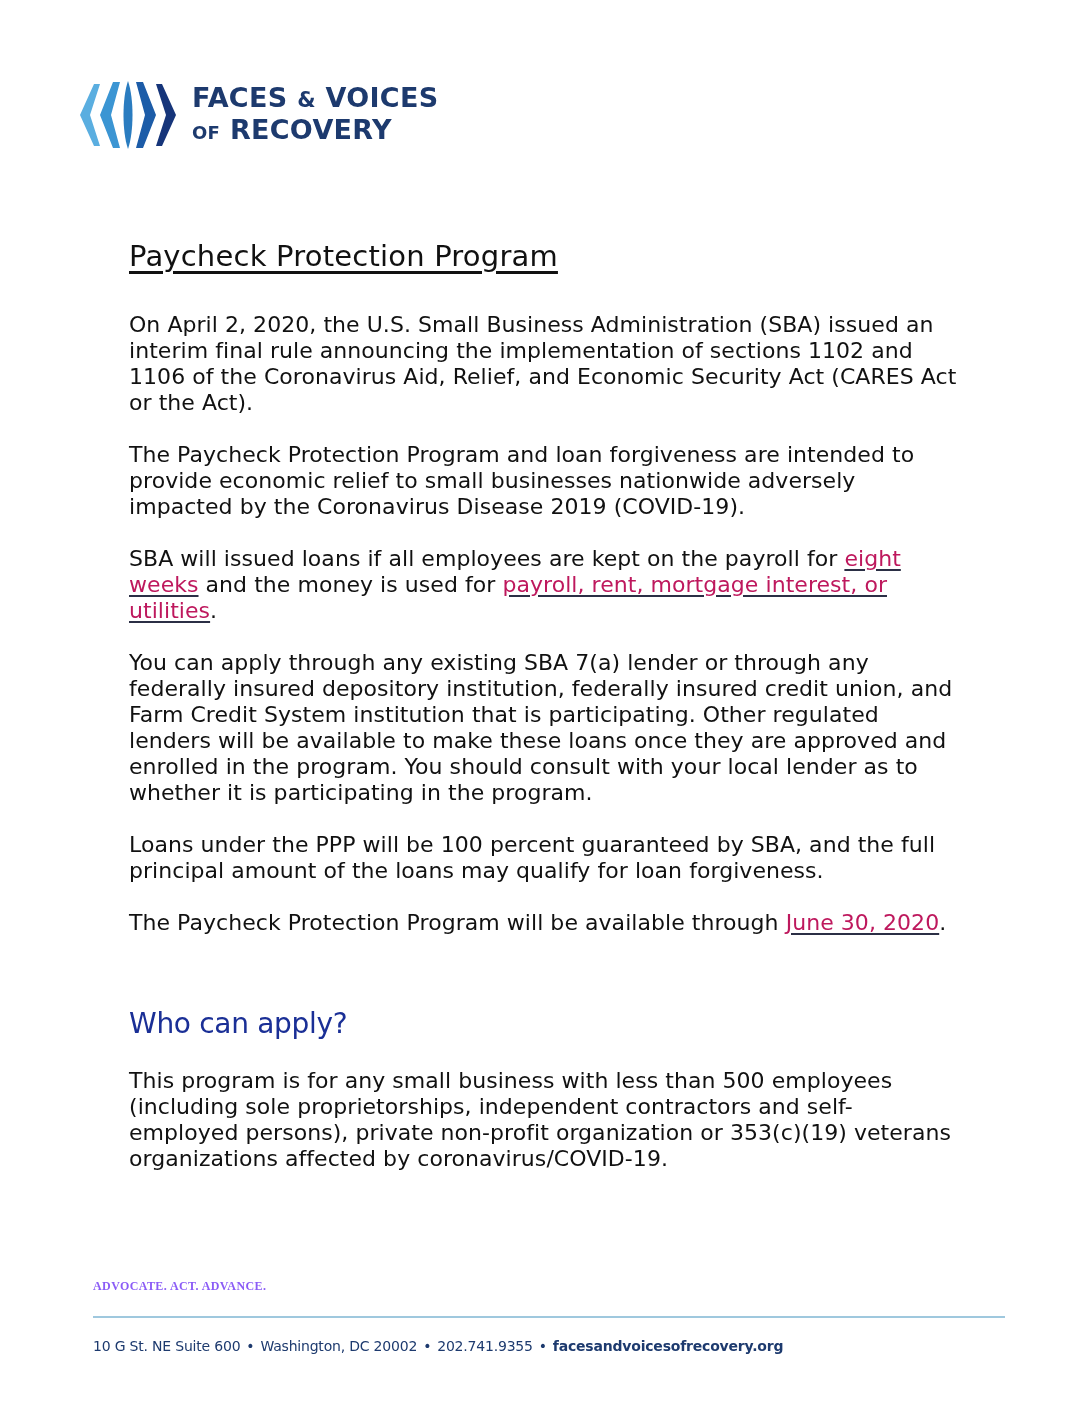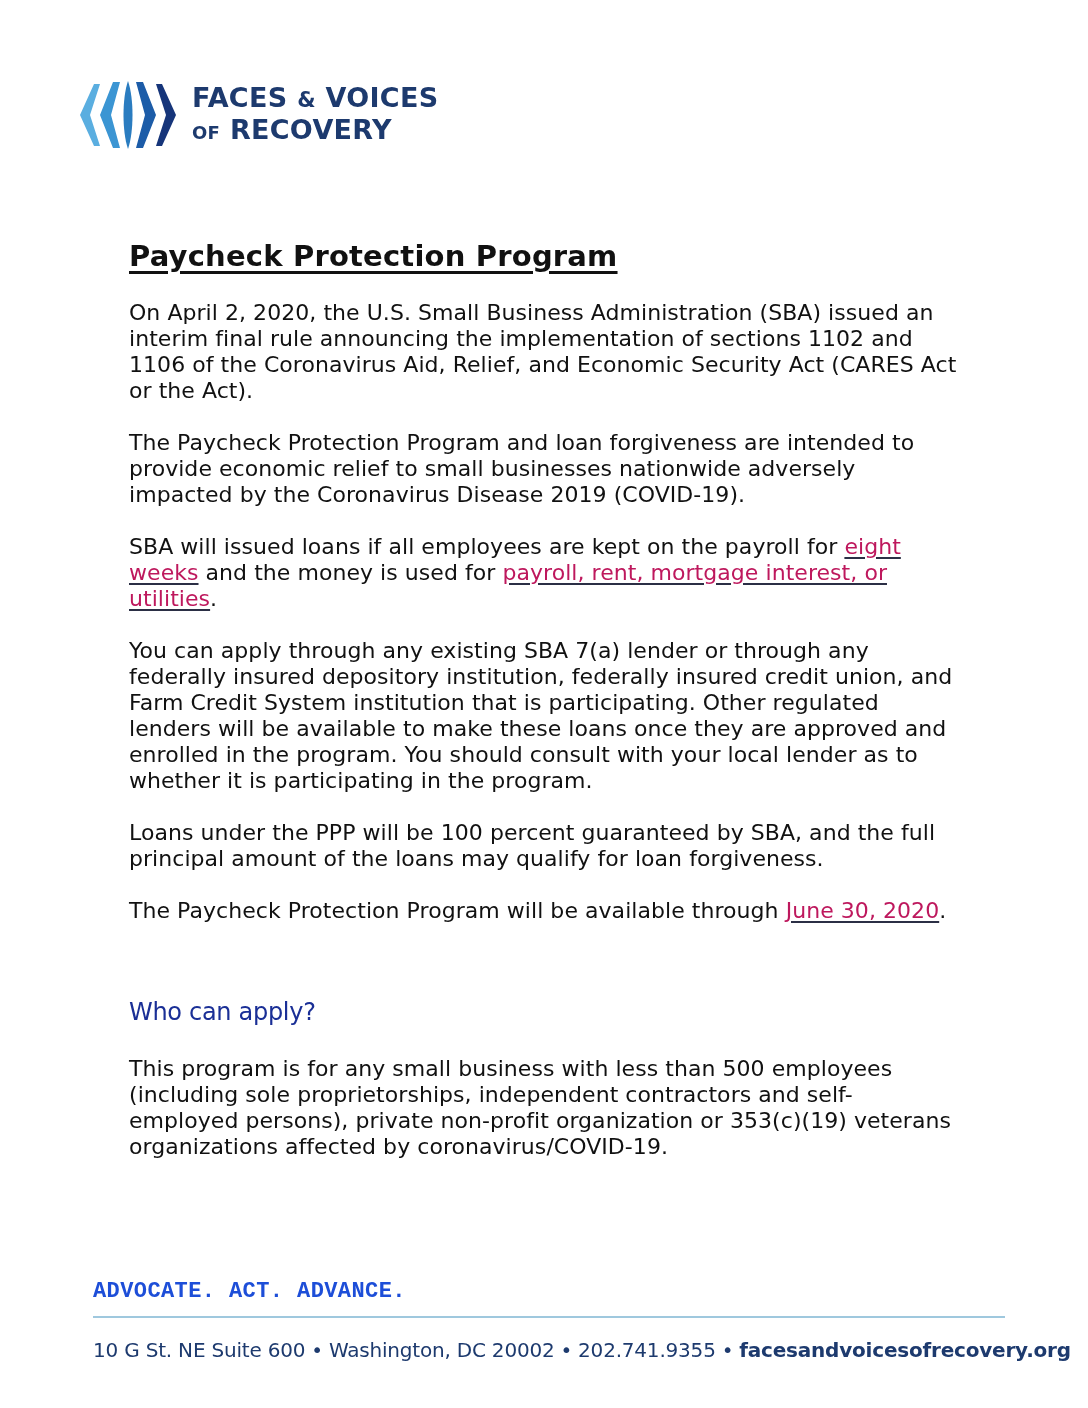--- a/index.html
+++ b/index.html
@@ -7,28 +7,28 @@
 
   .logo { position: absolute; left: 80px; top: 79px; height: 72px; display: flex; align-items: center; }
   .logo-icon { width: 96px; height: 70px; }
   .wordmark { margin-left: 16px; color: #1d3a6e; font-family: "DejaVu Sans", sans-serif; font-weight: bold; line-height: 29px; letter-spacing: 0.3px; }
   .wordmark .line1 { font-size: 27px; white-space: nowrap; }
   .wordmark .line1 .amp { font-size: 21px; }
   .wordmark .line2 { font-size: 27px; white-space: nowrap; }
   .wordmark .line2 .of { font-size: 18px; }
 
   .content { position: absolute; left: 129px; top: 236px; width: 830px; font-family: "DejaVu Sans", sans-serif; color: #111111; }
-  .page-title { font-size: 29px; font-weight: bold; text-decoration: underline; text-decoration-thickness: 3px; text-underline-offset: 5px; margin: 0 0 24px 0; line-height: 40px; letter-spacing: 0.2px; }
+  .page-title { font-size: 29px; font-weight: normal; text-decoration: underline; text-decoration-thickness: 3px; text-underline-offset: 5px; margin: 0 0 36px 0; line-height: 40px; letter-spacing: 0.2px; }
   .para { font-size: 22px; line-height: 26px; margin: 0 0 26px 0; letter-spacing: 0.05px; }
   .para a { color: #be185d; text-decoration: underline; text-decoration-color: #2b2f45; text-underline-offset: 3px; }
-  .section-heading { font-family: "DejaVu Sans", sans-serif; font-weight: normal; font-size: 24px; color: #1a2f96; margin: 70px 0 26px 0; line-height: 36px; letter-spacing: -0.3px; }
+  .section-heading { font-family: "DejaVu Sans", sans-serif; font-weight: normal; font-size: 28px; color: #1a2f96; margin: 70px 0 26px 0; line-height: 36px; letter-spacing: -0.3px; }
 
-  .footer-tagline { position: absolute; left: 93px; top: 1279px; font-family: Liberation Mono, monospace; font-weight: bold; font-size: 22px; color: #1d4ed8; letter-spacing: 0.4px; }
+  .footer-tagline { position: absolute; left: 93px; top: 1279px; font-family: Liberation Serif, serif; font-weight: bold; font-size: 12px; color: #8b5cf6; letter-spacing: 0.4px; }
   .footer-rule { position: absolute; left: 93px; top: 1316px; width: 912px; height: 0; border-top: 2px solid #9fc8de; }
-  .footer-address { position: absolute; left: 93px; top: 1338px; font-family: "DejaVu Sans", sans-serif; font-size: 20px; color: #1d3a6e; white-space: nowrap; letter-spacing: -0.2px; }
+  .footer-address { position: absolute; left: 93px; top: 1338px; font-family: "DejaVu Sans", sans-serif; font-size: 14px; color: #1d3a6e; white-space: nowrap; letter-spacing: -0.2px; }
   .footer-address .sep { margin: 0 6px; }
   .footer-address .url { font-weight: bold; }
 </style>
 </head>
 <body>
 
 <div class="logo">
   <svg class="logo-icon" viewBox="0 0 96 70">
 
     <path d="M14 4 L0 35 L14 66 L20 66 L10 35 L20 4 Z" fill="#5aaee0"></path>

